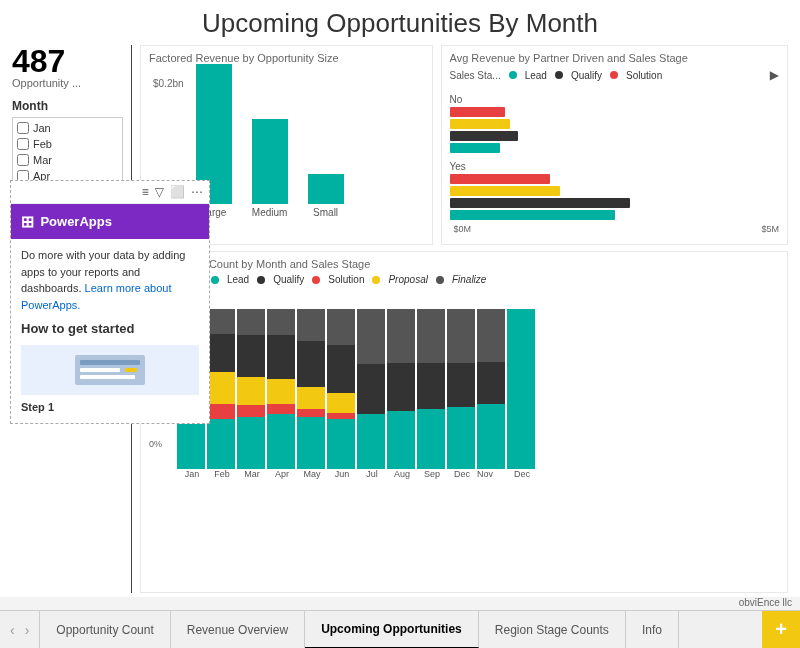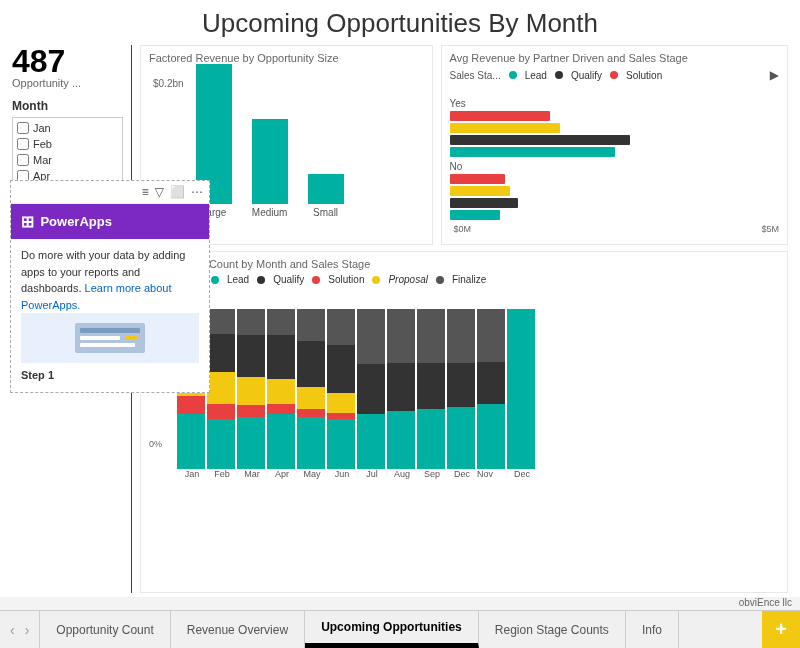--- a/index.html
+++ b/index.html
@@ -303,21 +303,21 @@
       display: flex;
       align-items: center;
       font-size: 12px;
       color: #555;
       cursor: pointer;
       border-right: 1px solid #ccc;
       white-space: nowrap;
     }
 
     .nav-tab.active {
-      border-bottom: 5px solid #000000;
+      border-bottom: 1px solid #000000;
       font-weight: 600;
       color: #000;
     }
 
     .nav-add {
       display: flex;
       align-items: center;
       justify-content: center;
       width: 38px;
       background: #F2C811;
@@ -382,20 +382,21 @@
           <span>⬜</span>
           <span>⋯</span>
         </div>
         <div class="popup-header">
           <span style="font-size:16px;">⊞</span>
           <span>PowerApps</span>
         </div>
         <div class="popup-body">
           <span>Do more with your data by adding apps to your reports and dashboards.</span>
           <a href="#">Learn more about PowerApps.</a>
+          <div class="popup-how">How to get started</div>
           <div class="popup-step-img">
             <svg width="80" height="40" viewBox="0 0 80 40">
               <rect x="5" y="5" width="70" height="30" fill="#b0c4de" rx="2"></rect>
               <rect x="10" y="10" width="60" height="5" fill="#7a9cc0" rx="1"></rect>
               <rect x="10" y="18" width="40" height="4" fill="#fff" rx="1"></rect>
               <rect x="10" y="25" width="55" height="4" fill="#fff" rx="1"></rect>
               <rect x="55" y="18" width="12" height="4" fill="#F2C811" rx="1"></rect>
             </svg>
           </div>
           <div class="popup-step1">Step 1</div>
@@ -440,37 +441,37 @@
             <span class="legend-dot" style="background:#00b0a0;"></span>
             <span style="font-size:10px;">Lead</span>
             <span class="legend-dot" style="background:#333;"></span>
             <span style="font-size:10px;">Qualify</span>
             <span class="legend-dot" style="background:#e84040;"></span>
             <span style="font-size:10px;">Solution</span>
             <span style="font-size:12px; color:#555; margin-left:auto;">▶</span>
           </div>
           <div style="padding:4px 0;">
 
+            <div class="h-bar-group">
+              <div class="h-bar-label">No</div>
+              <div class="h-bars">
+                <div class="h-bar" style="width:55px; background:#e84040;"></div>
+                <div class="h-bar" style="width:60px; background:#F2C811;"></div>
+                <div class="h-bar" style="width:68px; background:#333;"></div>
+                <div class="h-bar" style="width:50px; background:#00b0a0;"></div>
+              </div>
+            </div>
+
             <div class="h-bar-group" style="margin-top:8px;">
               <div class="h-bar-label">Yes</div>
               <div class="h-bars">
                 <div class="h-bar" style="width:100px; background:#e84040;"></div>
                 <div class="h-bar" style="width:110px; background:#F2C811;"></div>
                 <div class="h-bar" style="width:180px; background:#333;"></div>
                 <div class="h-bar" style="width:165px; background:#00b0a0;"></div>
-              </div>
-            </div>
-
-            <div class="h-bar-group">
-              <div class="h-bar-label">No</div>
-              <div class="h-bars">
-                <div class="h-bar" style="width:55px; background:#e84040;"></div>
-                <div class="h-bar" style="width:60px; background:#F2C811;"></div>
-                <div class="h-bar" style="width:68px; background:#333;"></div>
-                <div class="h-bar" style="width:50px; background:#00b0a0;"></div>
               </div>
             </div>
             <div class="h-axis" style="margin-top:4px; padding-left:4px;">
               <span>$0M</span>
               <span style="margin-left:120px;">$5M</span>
             </div>
           </div>
         </div>
       </div>
 
@@ -480,21 +481,21 @@
           <span style="font-size:10px;color:#333;">Sales Stage</span>
           <span class="legend-dot" style="background:#00b0a0;"></span>
           <span style="font-size:10px;">Lead</span>
           <span class="legend-dot" style="background:#333;"></span>
           <span style="font-size:10px;">Qualify</span>
           <span class="legend-dot" style="background:#e84040;"></span>
           <span style="font-size:10px;">Solution</span>
           <span class="legend-dot" style="background:#F2C811;"></span>
           <span style="font-size:10px;font-style:italic;">Proposal</span>
           <span class="legend-dot" style="background:#555;"></span>
-          <span style="font-size:10px;">Finalize</span>
+          <span style="font-size:10px;font-style:italic;">Finalize</span>
         </div>
         <div id="stacked-bars-container" style="position:relative;">
 
         <div style="display: flex; align-items: flex-end; padding-left: 28px; position: relative; height: 180px;">
               <div style="position: absolute; left: 0px; top: 0px; height: 160px; display: flex; flex-direction: column; justify-content: space-between; font-size: 9px; color: rgb(102, 102, 102);">
                 <span>100%</span>
                 <span>50%</span>
                 <span>0%</span>
               </div>
               <div style="display: flex; flex-direction: column-reverse; width: 28px; height: 160px; margin-right: 2px;">

